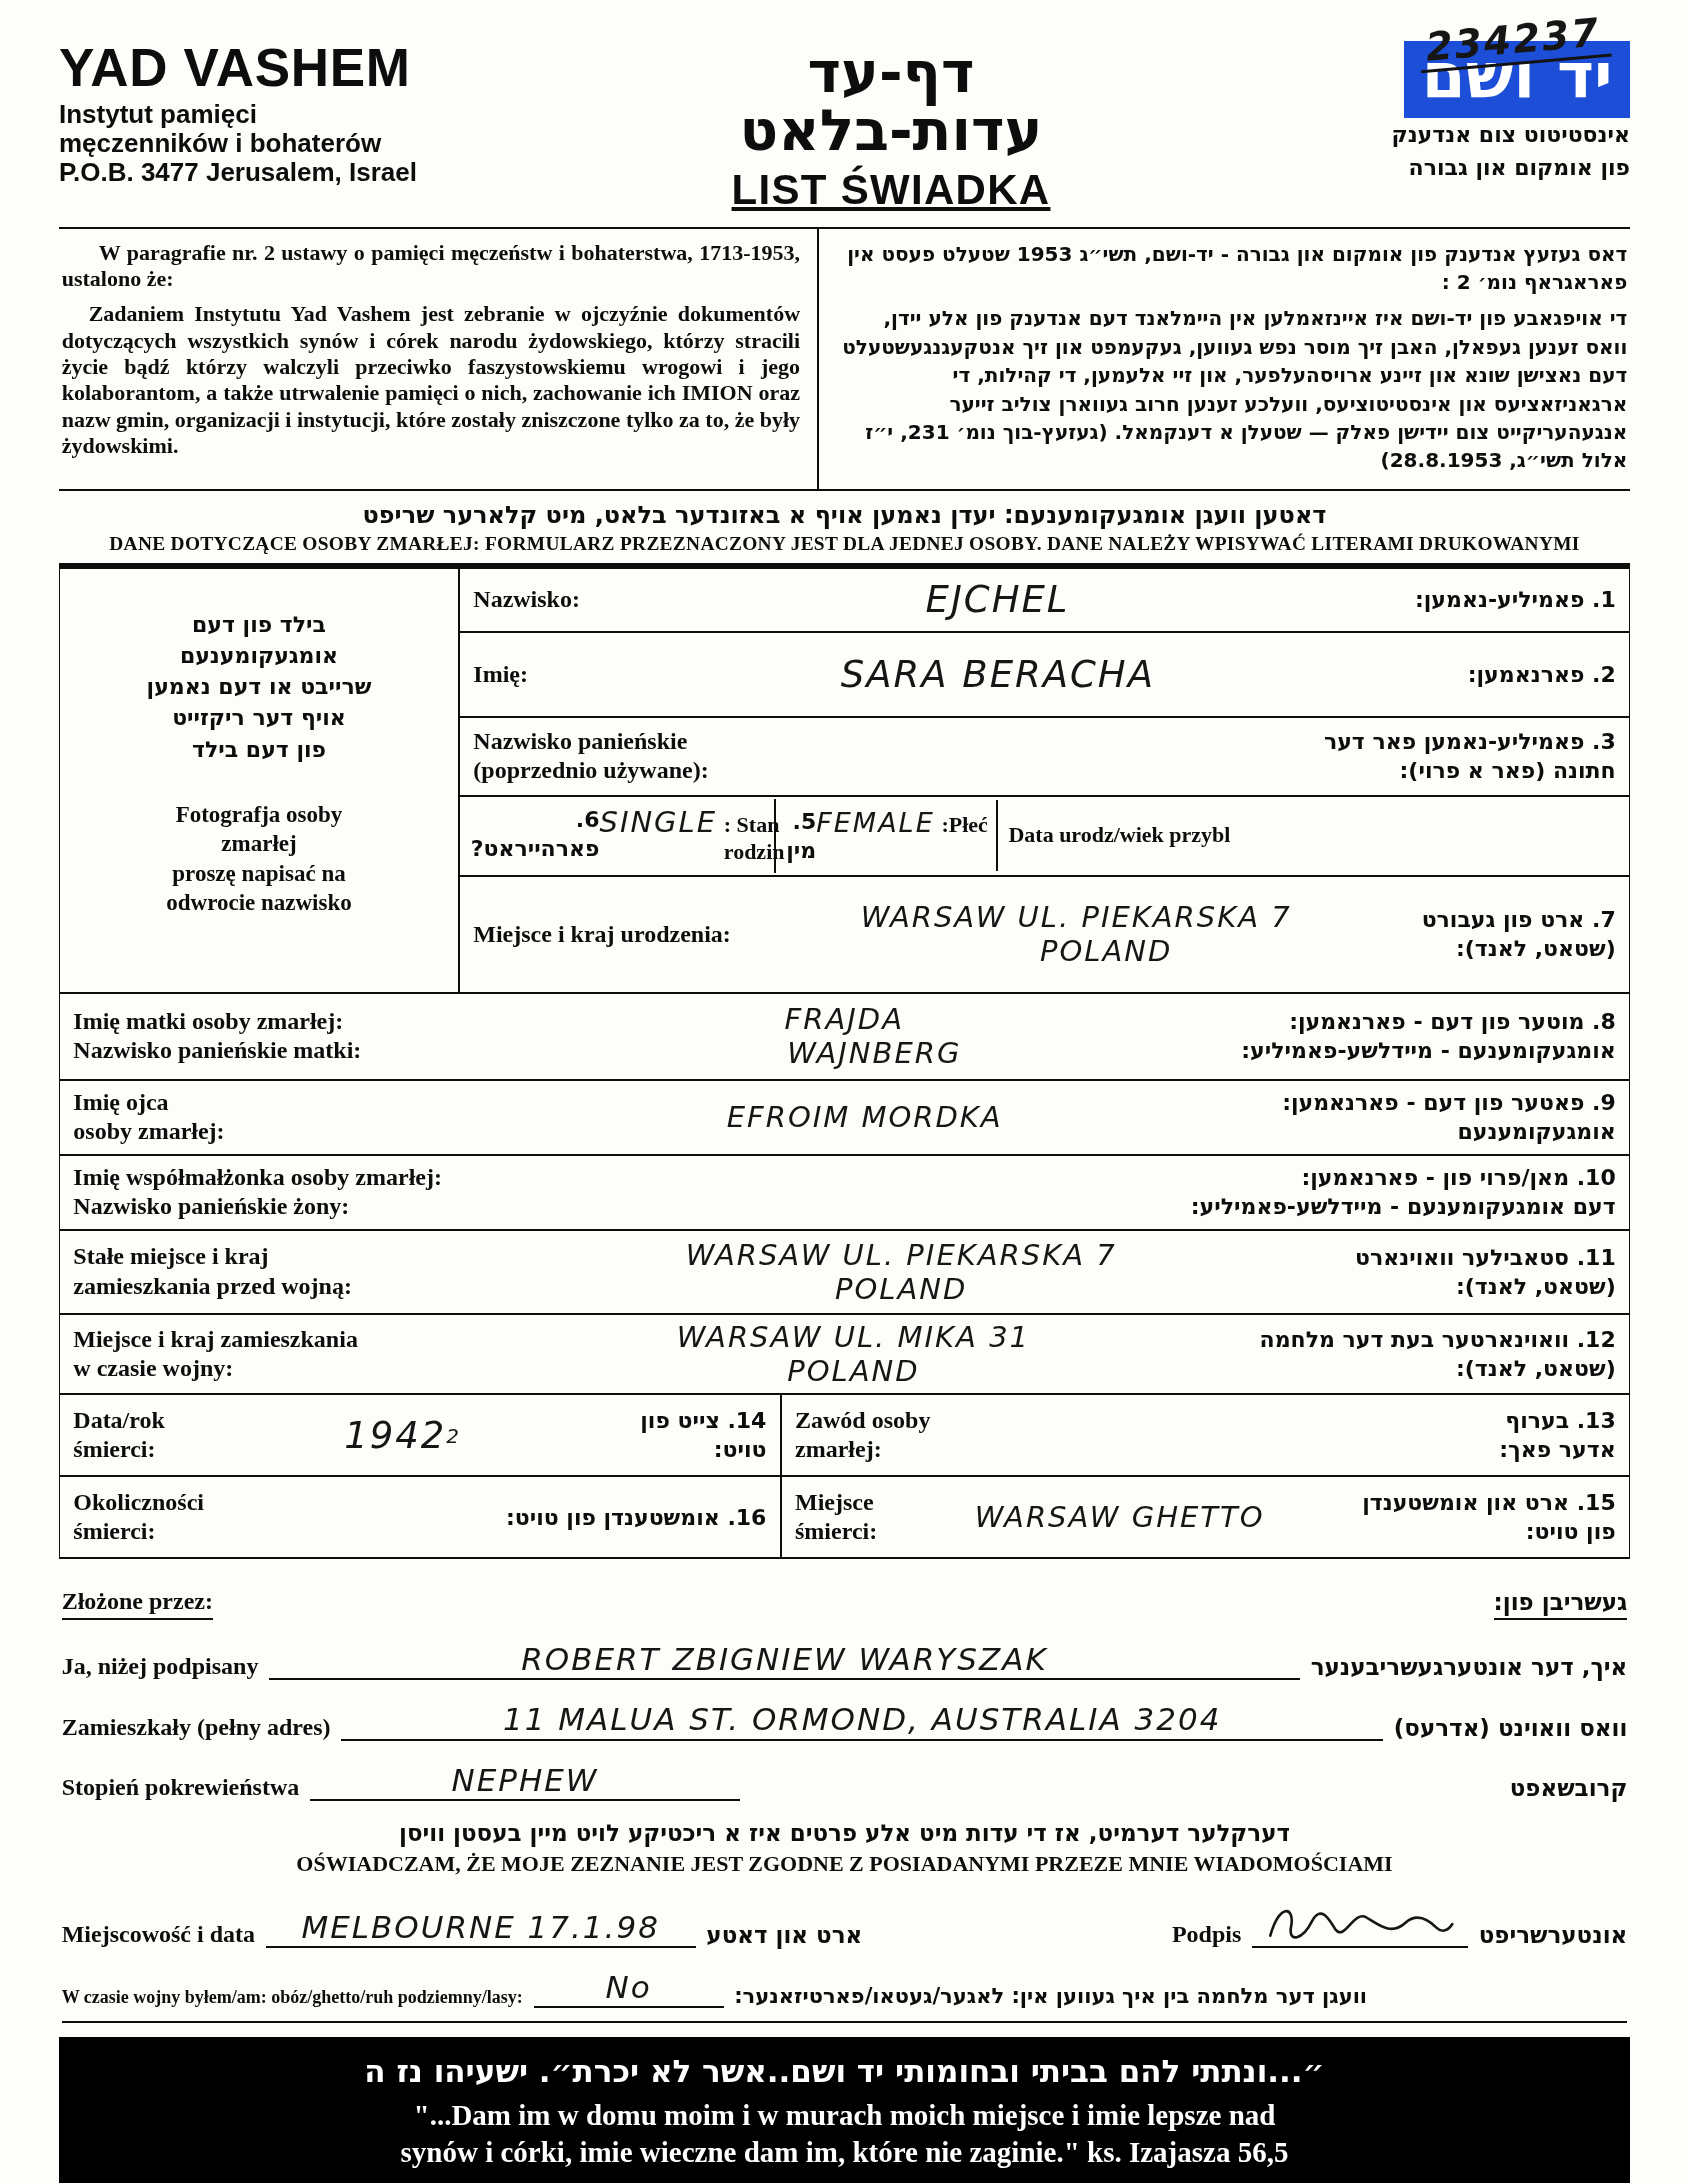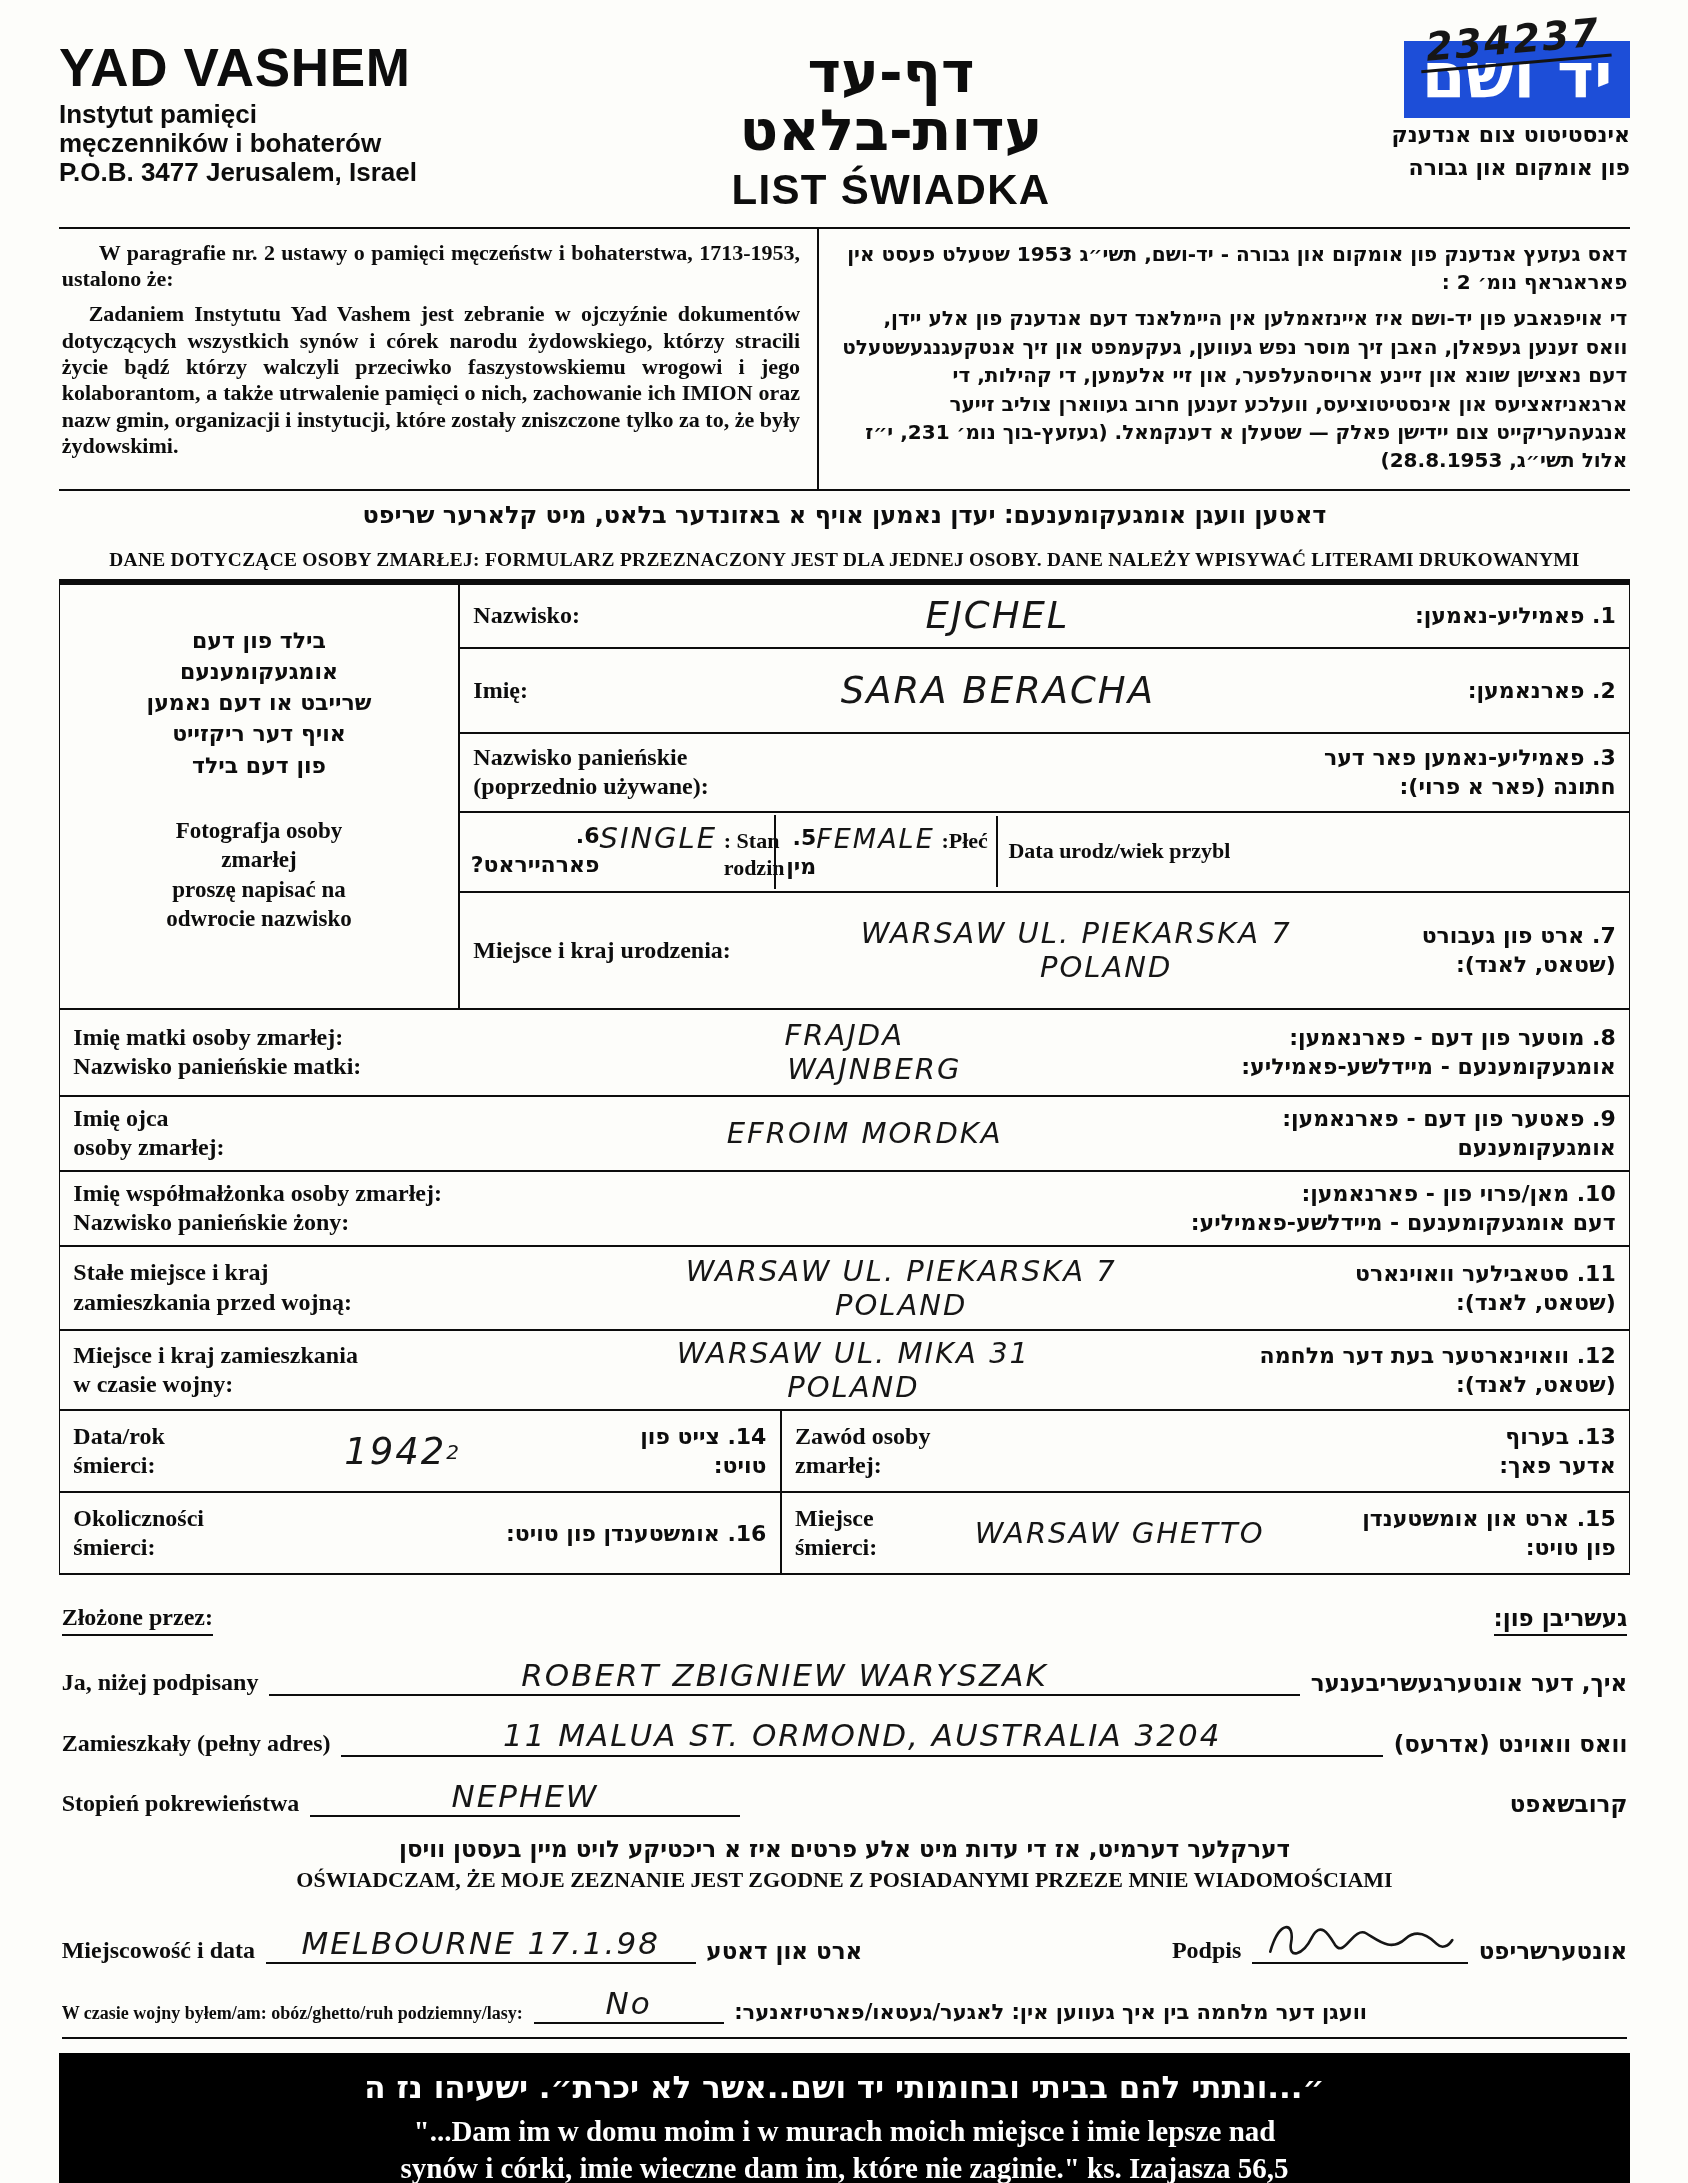--- a/index.html
+++ b/index.html
@@ -17,37 +17,37 @@
     transform:rotate(-5deg); border-bottom:3.3px solid #131313; padding:0 9.3px 0 6.7px;
   }
 
   
   .masthead { display:flex; align-items:flex-start; padding:17.4px 0 13.3px 0; }
   .org { width:427px; }
   .org-name { margin:0 0 5.3px 0; font-family:"Liberation Sans", sans-serif; font-size:53px; font-weight:900; letter-spacing:0.7px; line-height:1; }
   .org-sub { font-family:"Liberation Sans", sans-serif; font-size:26px; font-weight:bold; line-height:1.12; }
   .doc-title { flex:1; text-align:center; padding-top:1.3px; }
   .doc-title .he { font-family:"DejaVu Sans", sans-serif; font-size:57px; font-weight:bold; line-height:1.02; }
-  .pl-title { font-family:"Liberation Sans", sans-serif; font-size:42px; font-weight:900; letter-spacing:1.3px; margin-top:6.7px; }
+  .pl-title { font-family:"Liberation Sans", sans-serif; font-size:42px; font-weight:900; letter-spacing:1.3px; margin-top:6.7px;text-decoration:underline; }
   .logo-col { width:334px; text-align:right; }
   .logo-box { display:inline-block; background:#1d4ed8; color:#fff; font-family:"DejaVu Sans", sans-serif; font-weight:bold; font-size:63px; line-height:1.02; padding:2.7px 17.4px 9.3px 17.4px; }
   .logo-sub { font-family:"DejaVu Sans", sans-serif; font-weight:bold; font-size:22px; line-height:1.35; margin-top:2.7px; }
 
   
   .intro { border-top:2.7px solid #0d0d0d; display:flex; }
   .intro-pl { width:47%; border-right:2px solid #0d0d0d; padding:10.7px 17.4px 14.7px 2.7px; }
   .intro-yi { flex:1; padding:10.7px 2.7px 14.7px 17.4px; direction:rtl; }
   .intro-head { margin:0 0 8px 0; font-weight:bold; font-size:22px; line-height:1.22; text-align:justify; text-indent:37px; }
   .intro-body { margin:0; font-weight:bold; font-size:22px; line-height:1.2; text-align:justify; text-indent:27px; }
   .intro-yi .intro-head, .intro-yi .intro-body { font-family:"DejaVu Sans", sans-serif; font-size:20px; line-height:1.42; text-indent:0; text-align:right; }
 
   
   .band { border-top:2px solid #0d0d0d; border-bottom:6px solid #0d0d0d; text-align:center; padding:9.3px 0 8px 0; }
   .band-yi { font-family:"DejaVu Sans", sans-serif; font-weight:bold; font-size:24px; direction:rtl; }
-  .band-pl { font-weight:bold; font-size:19.4px; margin-top:20px; letter-spacing:0.3px; }
+  .band-pl { font-weight:bold; font-size:19.4px; margin-top:4px; letter-spacing:0.3px; }
 
   
   .form { border-left:1.3px solid #0d0d0d; border-right:1.3px solid #0d0d0d; }
   .form-top { display:flex; border-bottom:2px solid #0d0d0d; }
   .photo-cell { width:400px; border-right:2px solid #0d0d0d; text-align:center; padding-top:40px; box-sizing:border-box; }
   .photo-yi div { font-family:"DejaVu Sans", sans-serif; font-weight:bold; font-size:22px; line-height:1.42; }
   .photo-pl { margin-top:35px; }
   .photo-pl div { font-weight:bold; font-size:23px; line-height:1.28; }
   .top-rows { flex:1; display:flex; flex-direction:column; }
   .trow { display:flex; align-items:center; border-bottom:2px solid #0d0d0d; padding:4px 13.3px; box-sizing:border-box; }

